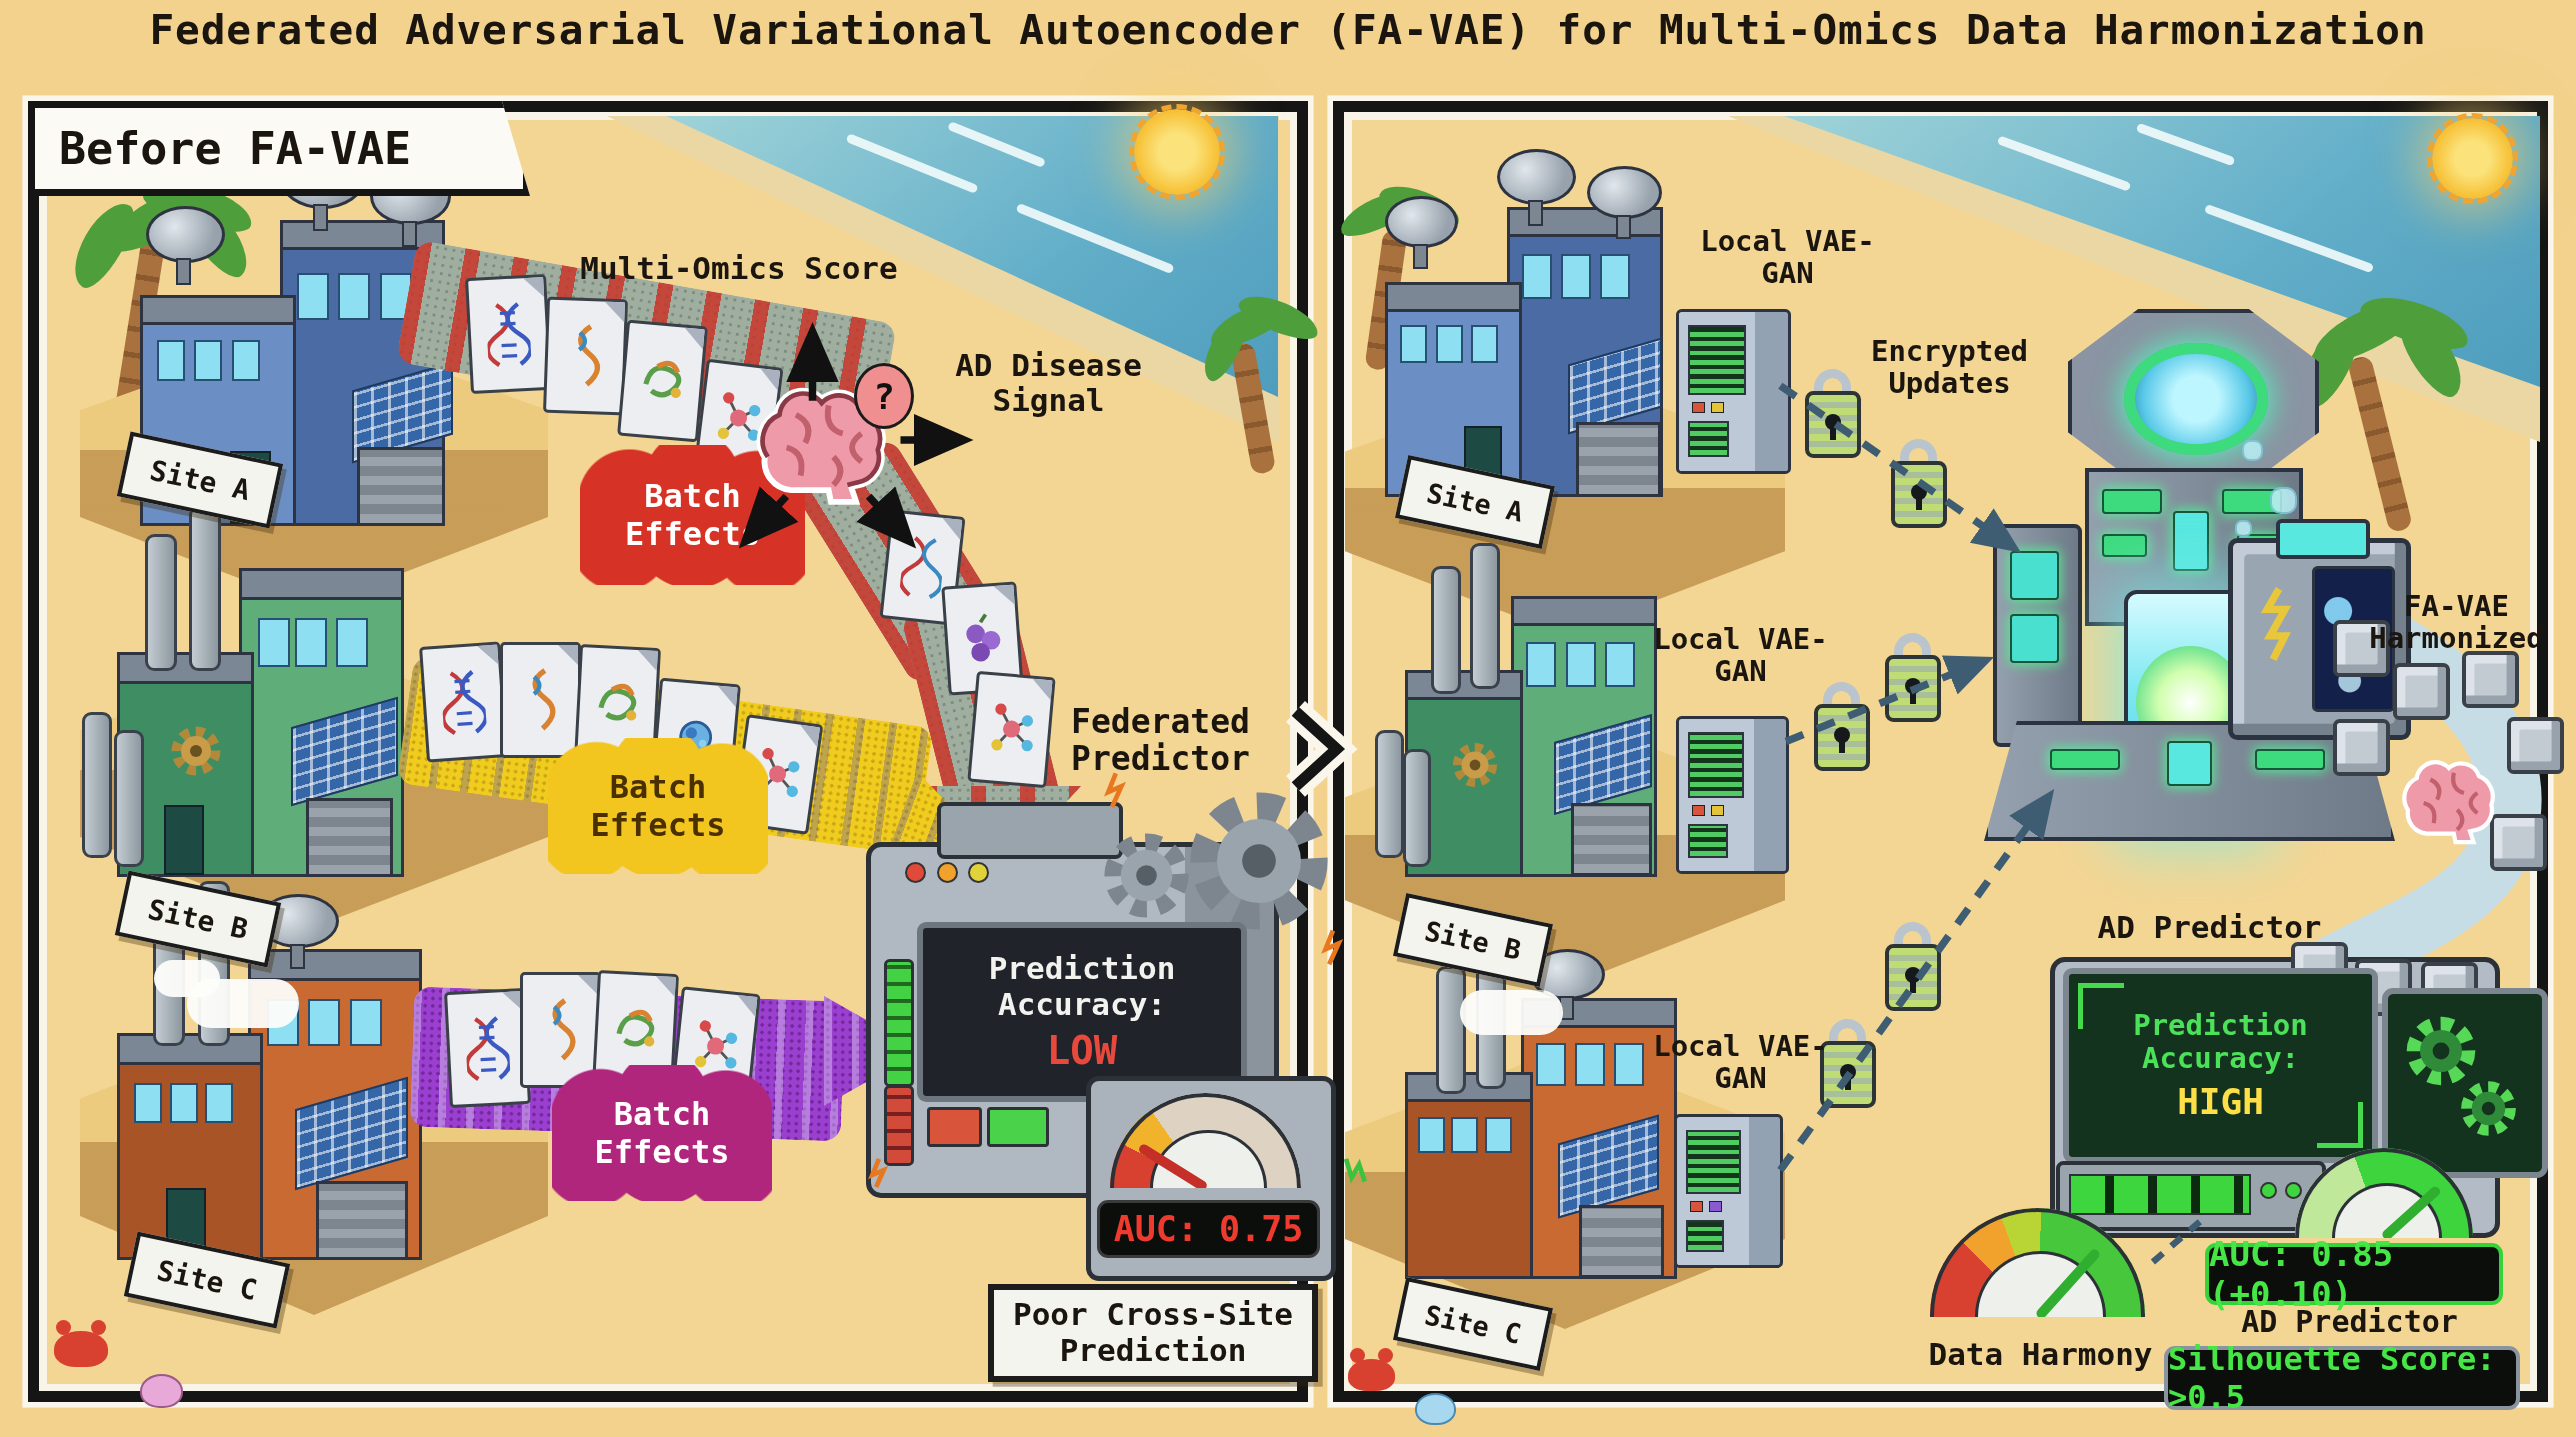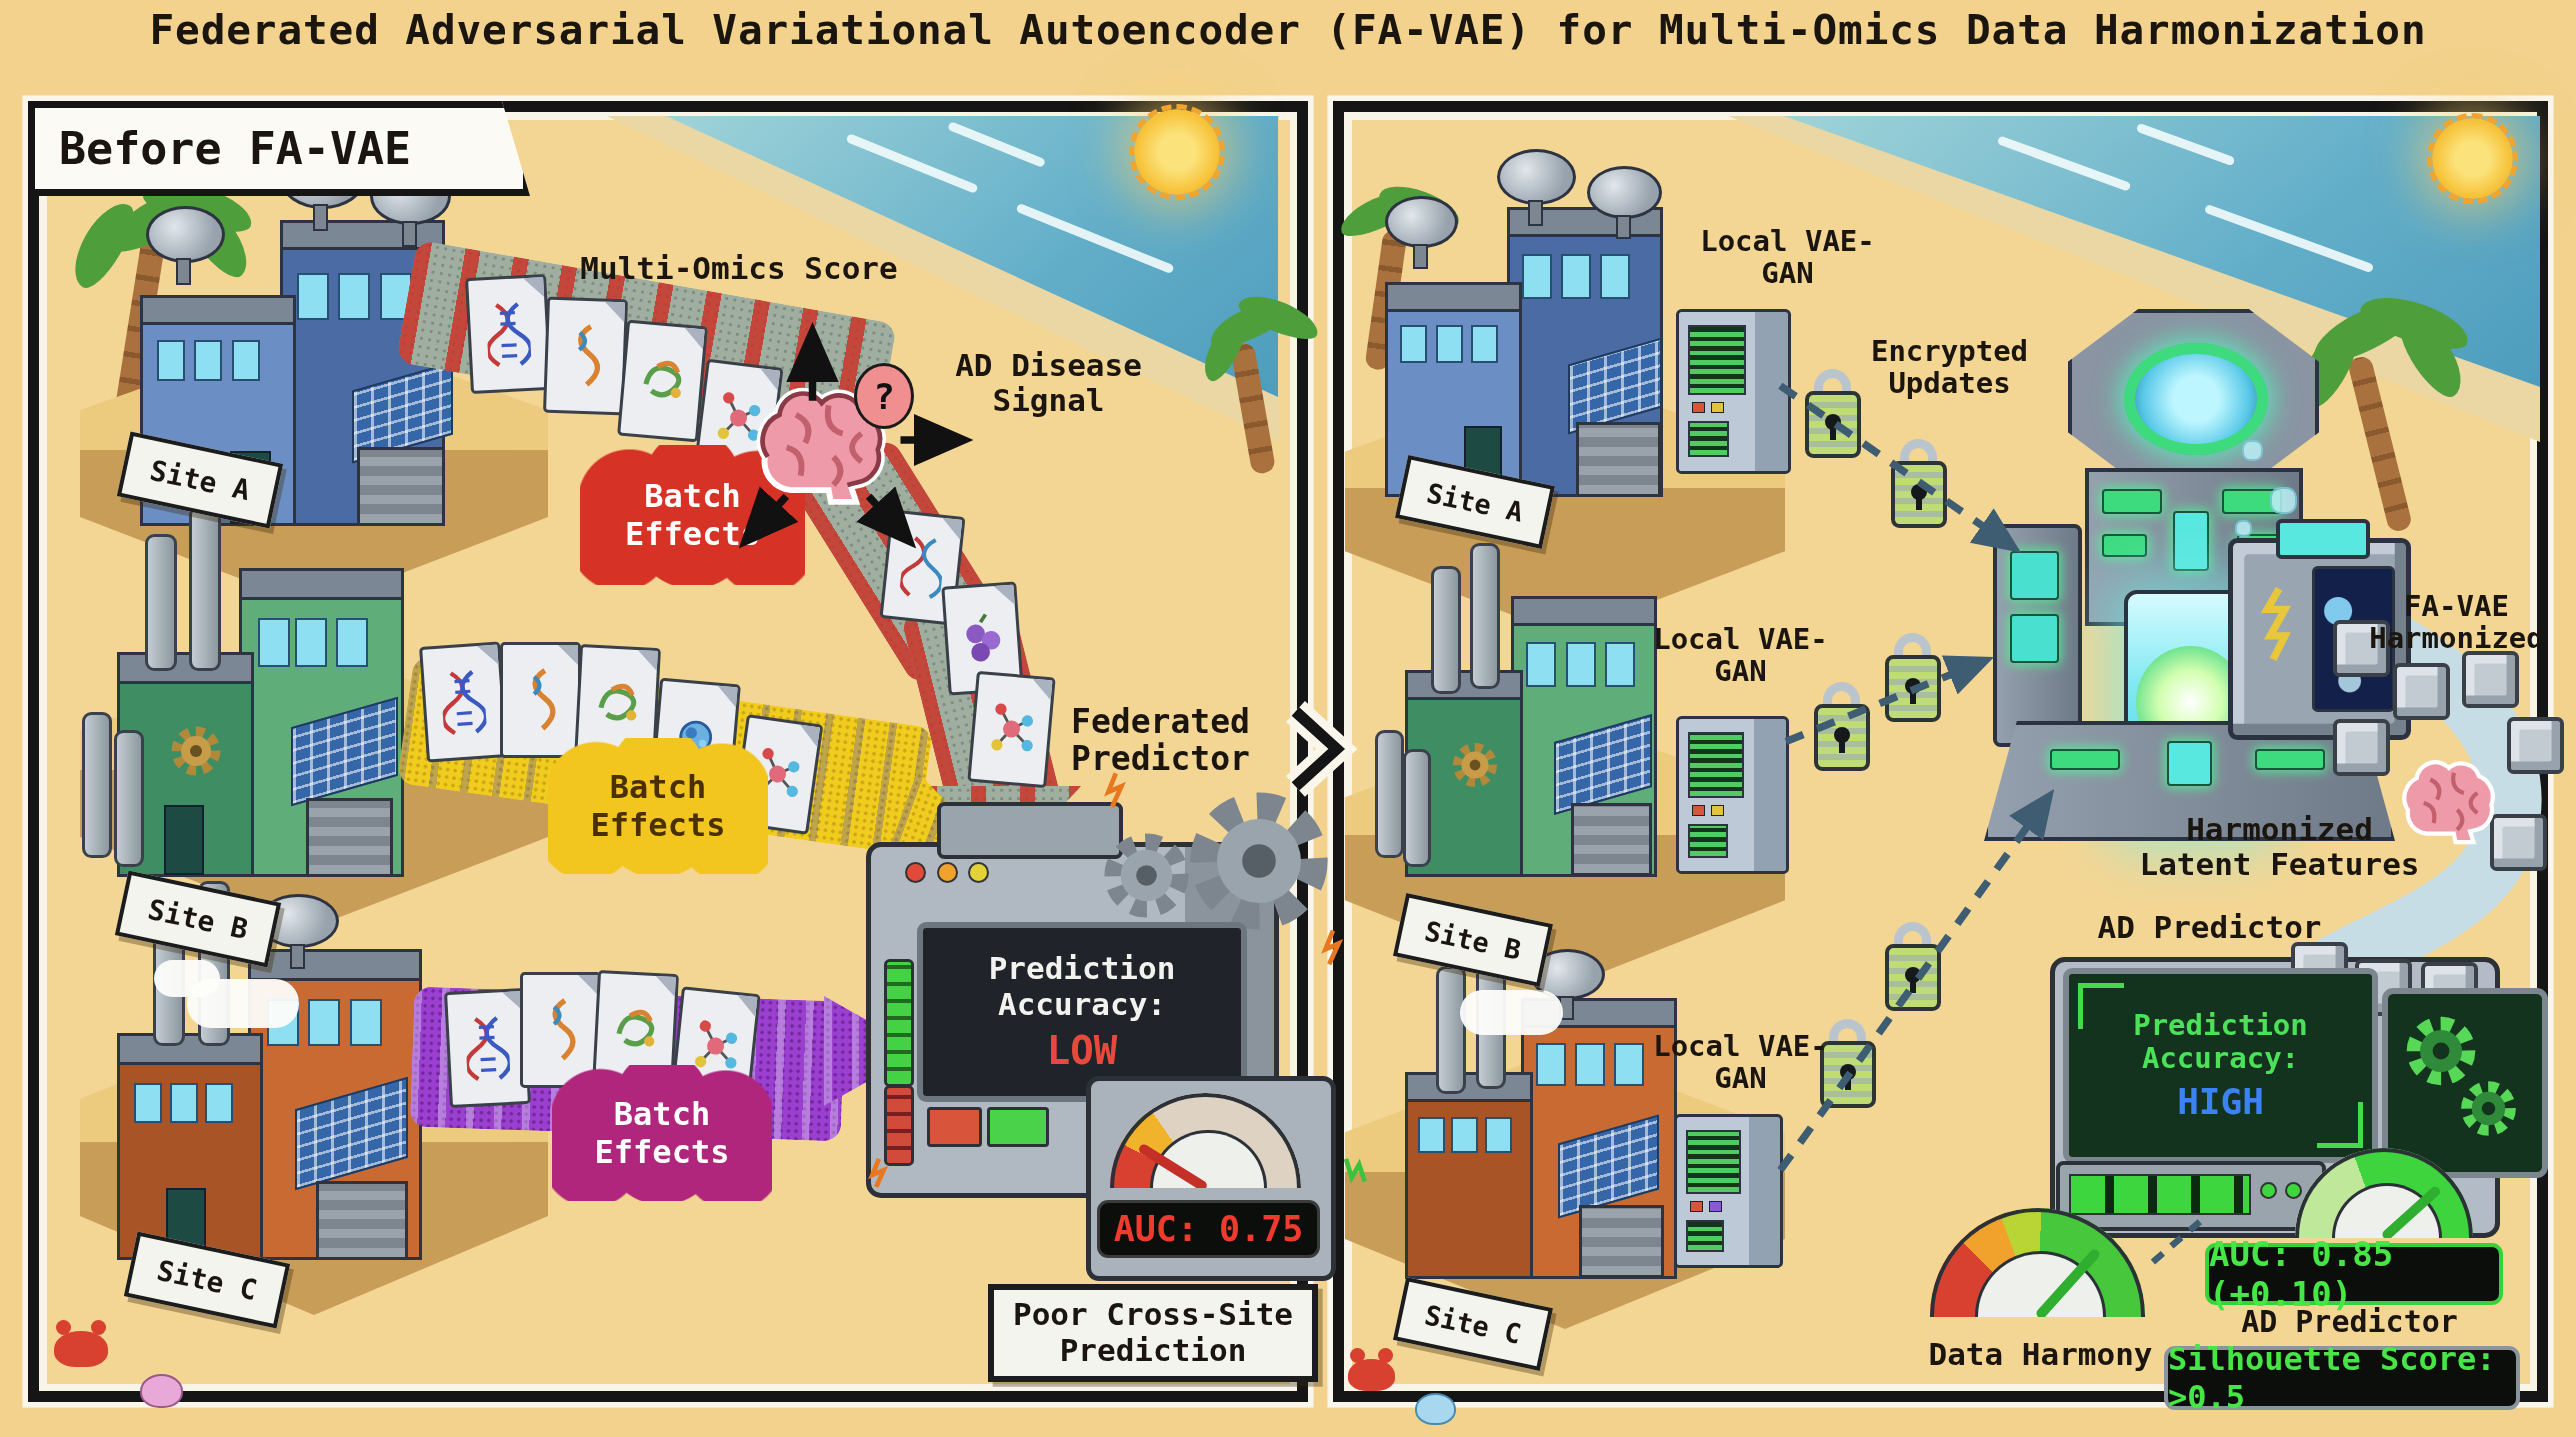--- a/index.html
+++ b/index.html
@@ -630,21 +630,20 @@
     <div class="abs" style="left:79px;top:22.5px;width:77px;height:140px;background:#12204a;border:3.7px solid #2c3340;border-radius:5.6px;
         background-image:radial-gradient(circle at 30% 30%,rgba(140,220,255,.9) 0 12%,transparent 13%),
                          radial-gradient(circle at 70% 55%,rgba(140,220,255,.8) 0 10%,transparent 11%),
                          radial-gradient(circle at 45% 80%,rgba(200,240,255,.8) 0 9%,transparent 10%);"></div>
     <svg class="abs" style="left:13px;top:37px;" width="66" height="103" viewBox="0 0 40 70">
         <path d="M20 6l-8 14h12l-10 18h10l-8 16" stroke="#e8c83a" stroke-width="5" fill="none"></path>
       </svg>
   </div>
   <div class="txt" style="left:2349px;top:590px;width:215px;font-size:29px;">FA-VAE Harmonized</div>
 
-  <div class="txt" style="left:2125px;top:812px;width:309px;font-size:31px;">Harmonized Latent Features</div>
 
   <div class="cube" style="left:2333px;top:620px;"></div>
   <div class="cube" style="left:2393px;top:663px;"></div>
   <div class="cube" style="left:2333px;top:719px;"></div>
   <div class="cube" style="left:2462px;top:651px;"></div>
   <div class="cube" style="left:2507px;top:717px;"></div>
   <div class="cube" style="left:2490px;top:814px;"></div>
   <div class="cube" style="left:2291px;top:942px;"></div>
   <div class="cube" style="left:2355px;top:959px;"></div>
   <div class="cube" style="left:2421px;top:962px;"></div>
@@ -655,21 +654,21 @@
     <path d="M20 14q8 4 4 12m10-16q-2 10 6 12m8 0q-8 6 0 12M16 28q8 2 6 12m14-8q6 6 0 12" stroke="#c2606e" stroke-width="2.5" fill="none"></path>
   </svg>
 
   <div class="txt" style="left:2097px;top:910px;width:225px;font-size:31px;">AD Predictor</div>
 
   <div class="machine" style="left:2050px;top:957px;width:440px;height:271px;background:#b3bcc6;">
     <div class="abs" style="left:337px;top:28px;width:81px;height:178px;border-left:9.4px solid #5a646e;border-radius:0 37px 37px 0;"></div>
   </div>
   <div class="screen-green" style="left:2063px;top:968px;width:303px;height:183px;">
     <div style="color:#4be25a;font-weight:bold;font-size:29px;text-align:center;width:215px;line-height:1.15;">Prediction Accuracy:</div>
-    <div style="color:#3b82f6;font-weight:bold;font-size:36px;margin-top:5.6px;">HIGH</div>
+    <div style="color:#fde047;font-weight:bold;font-size:36px;margin-top:5.6px;">HIGH</div>
   </div>
   <div class="abs" style="left:2382px;top:988px;width:154px;height:178px;background:#14331f;border:6.6px solid #7c868f;border-radius:11.2px;z-index:5;">
     <svg class="gear" style="left:11.2px;top:15px;" width="84" height="84" viewBox="0 0 60 60">
         <circle cx="30" cy="30" r="18" fill="none" stroke="#57d957" stroke-width="13" stroke-dasharray="8 6"></circle>
         <circle cx="30" cy="30" r="15" fill="#2f8a3a"></circle>
         <circle cx="30" cy="30" r="6" fill="#14331f"></circle>
       </svg>
     <svg class="gear" style="left:67px;top:81px;" width="67" height="67" viewBox="0 0 60 60">
         <circle cx="30" cy="30" r="18" fill="none" stroke="#57d957" stroke-width="13" stroke-dasharray="8 6"></circle>
         <circle cx="30" cy="30" r="15" fill="#2f8a3a"></circle>

